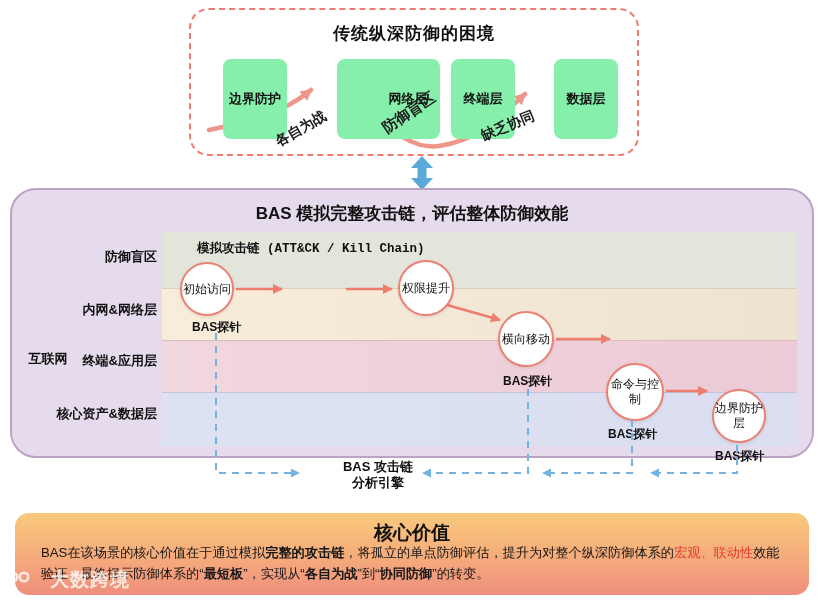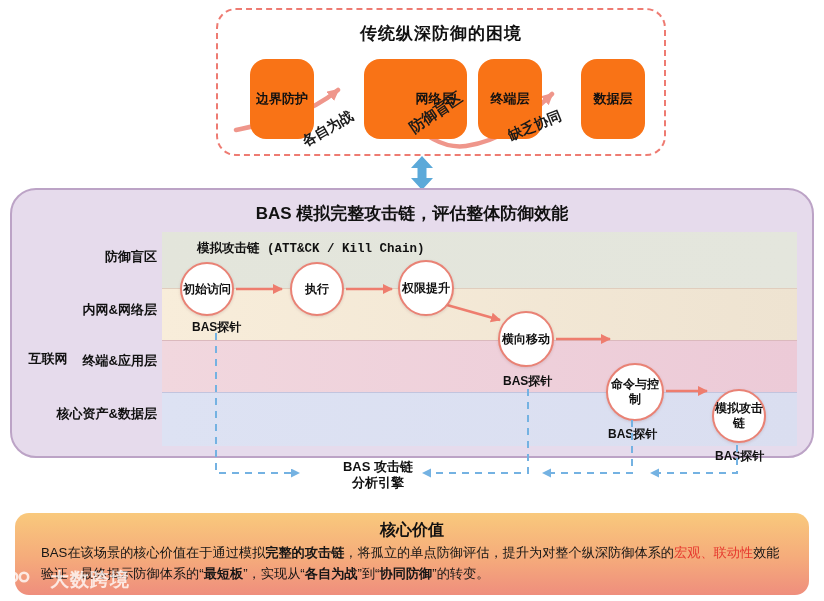--- a/index.html
+++ b/index.html
@@ -1,25 +1,25 @@
 <!DOCTYPE html>
 <html><head>
 <meta charset="utf-8">
 <style>
   html,body{margin:0;padding:0;background:#ffffff;}
   body{font-family:"Liberation Sans","DejaVu Sans",sans-serif;color:#111;}
   #stage{position:relative;width:824px;height:601px;background:#fff;overflow:hidden;}
 
   
-  .top-box{position:absolute;left:216px;top:8px;width:450px;height:148px;
+  .top-box{position:absolute;left:189px;top:8px;width:450px;height:148px;
     border:2px dashed #ee7b72;border-radius:20px;box-sizing:border-box;}
   .top-title{position:absolute;left:0;top:12px;width:100%;text-align:center;
     font-size:17px;font-weight:bold;letter-spacing:1px;}
-  .obox{position:absolute;top:49px;width:64px;height:80px;background:#f97316;
-    border-radius:16px;display:flex;align-items:center;justify-content:center;
+  .obox{position:absolute;top:49px;width:64px;height:80px;background:#86efac;
+    border-radius:8px;display:flex;align-items:center;justify-content:center;
     font-size:13px;font-weight:600;}
   .flow-label{position:absolute;font-weight:bold;white-space:nowrap;color:#1a1a1a;}
   .top-svg{position:absolute;left:0;top:0;width:450px;height:148px;pointer-events:none;}
 
   
   .connector{position:absolute;left:404px;top:155px;width:36px;height:36px;}
 
   
   .bas-panel{position:absolute;left:10px;top:188px;width:804px;height:270px;
     background:#e6dbec;border:2px solid #bca3c6;border-radius:26px;box-sizing:border-box;}
@@ -32,35 +32,35 @@
   .band{position:absolute;left:0;width:635px;}
   .band1{top:0;height:56px;background:linear-gradient(90deg,#e3e5db,#e4e6dd);}
   .band2{top:56px;height:52px;background:linear-gradient(90deg,#f8edda,#eee3d1);border-top:1px solid #e0cdbd;}
   .band3{top:108px;height:52px;background:linear-gradient(90deg,#f1d7de,#eccad7);border-top:1px solid #dbb9bd;}
   .band4{top:160px;height:53px;background:linear-gradient(90deg,#dde2f3,#dadef0);border-top:1px solid #c2c4de;}
   .chain-label{position:absolute;left:35px;top:8px;font-size:12.5px;font-weight:bold;font-family:Liberation Mono, monospace;}
   .chain-svg{position:absolute;left:0;top:0;width:635px;height:213px;pointer-events:none;}
   .node{position:absolute;background:#fff;border:2px solid #e9publicity;}
   .node{position:absolute;background:#fff;border:2px solid #e98275;border-radius:50%;
     display:flex;align-items:center;justify-content:center;text-align:center;
-    font-size:12px;font-weight:700;line-height:1.25;box-sizing:border-box;
+    font-size:12px;font-weight:400;line-height:1.25;box-sizing:border-box;
     box-shadow:0 1px 3px rgba(120,60,60,.18);}
   .probe{position:absolute;font-size:12px;font-weight:bold;white-space:nowrap;}
 
   
   .engine{position:absolute;left:330px;top:459px;width:96px;text-align:center;
     font-size:13px;font-weight:bold;line-height:1.25;}
   .overlay-svg{position:absolute;left:0;top:0;width:824px;height:601px;pointer-events:none;}
 
   
   .value-box{position:absolute;left:15px;top:513px;width:794px;height:82px;
     border-radius:14px;background:linear-gradient(180deg,#f9c97c 0%,#f5ab7b 55%,#ef8e7d 100%);
     box-sizing:border-box;}
   .value-title{position:absolute;left:0;top:7px;width:100%;text-align:center;
-    font-size:16px;font-weight:bold;color:#111;}
+    font-size:19px;font-weight:bold;color:#111;}
   .value-text{position:absolute;left:26px;right:26px;top:30px;font-size:13.2px;
     line-height:1.58;color:#161616;}
   .seg-b{font-weight:bold;}
   .seg-r{color:#e6392e;}
 
   
   .watermark{position:absolute;left:1px;top:567px;display:flex;align-items:center;gap:19px;
     color:rgba(255,255,255,0.78);font-size:19px;font-weight:bold;letter-spacing:1px;}
 </style>
 </head>
@@ -119,25 +119,24 @@
           </marker>
         </defs>
         <line x1="74" y1="57" x2="120" y2="57" stroke="#ee7d6e" stroke-width="2.6" marker-end="url(#mChain)"></line>
         <line x1="184" y1="57" x2="230" y2="57" stroke="#ee7d6e" stroke-width="2.6" marker-end="url(#mChain)"></line>
         <line x1="285" y1="73" x2="338" y2="88" stroke="#ee7d6e" stroke-width="2.6" marker-end="url(#mChain)"></line>
         <line x1="394" y1="107" x2="448" y2="107" stroke="#ee7d6e" stroke-width="2.6" marker-end="url(#mChain)"></line>
         <line x1="504" y1="159" x2="545" y2="159" stroke="#ee7d6e" stroke-width="2.6" marker-end="url(#mChain)"></line>
       </svg>
 
       <div class="node" style="left:18px;top:30px;width:54px;height:54px;">初始访问</div>
-      <div class="node" style="left:128px;top:30px;width:54px;height:54px;">执行</div>
       <div class="node" style="left:236px;top:28px;width:56px;height:56px;">权限提升</div>
       <div class="node" style="left:336px;top:79px;width:56px;height:56px;">横向移动</div>
       <div class="node" style="left:444px;top:131px;width:58px;height:58px;">命令与控制</div>
-      <div class="node" style="left:550px;top:157px;width:54px;height:54px;">模拟攻击链</div>
+      <div class="node" style="left:550px;top:157px;width:54px;height:54px;">边界防护层</div>
     </div>
 
     <div class="probe" style="left:180px;top:129px;">BAS探针</div>
     <div class="probe" style="left:491px;top:183px;">BAS探针</div>
     <div class="probe" style="left:596px;top:236px;">BAS探针</div>
     <div class="probe" style="left:703px;top:258px;">BAS探针</div>
   </div>
 
   <svg class="overlay-svg" viewBox="0 0 824 601">
     <defs>

